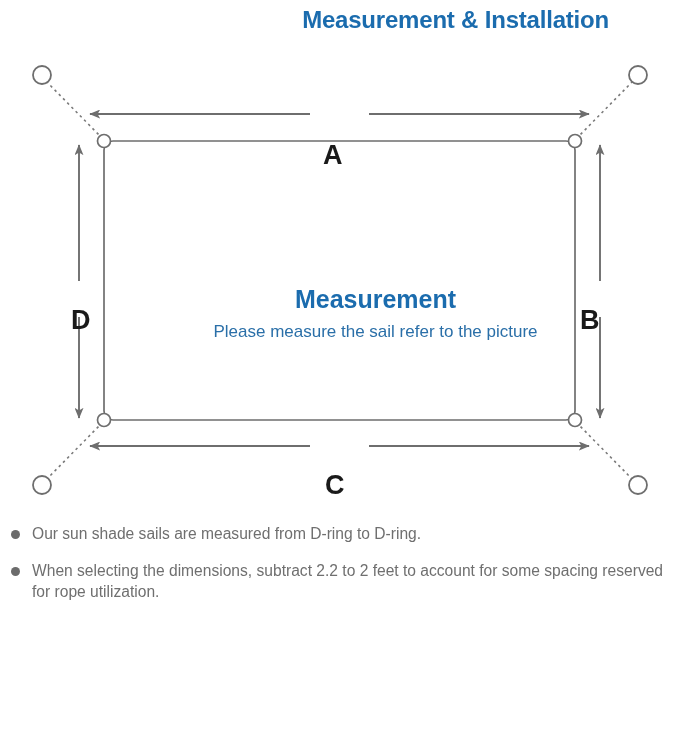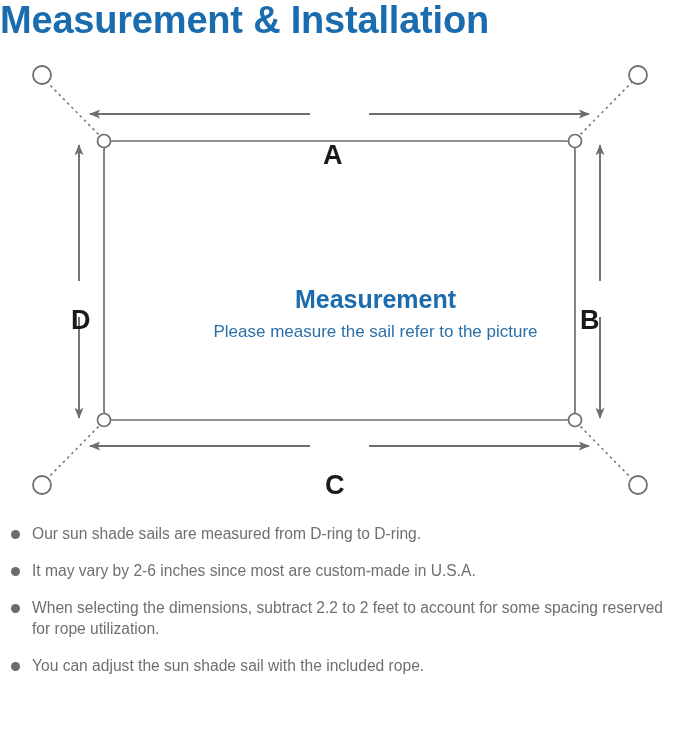--- a/index.html
+++ b/index.html
@@ -13,22 +13,22 @@
     position: relative;
     font-family: "Liberation Sans", sans-serif;
     overflow: hidden;
   }
 
   #page-title {
     position: absolute;
     top: 0px;
     left: 0;
     width: 609px;
-    text-align: left;
-    font-size: 38px;
+    text-align: right;
+    font-size: 24px;
     font-weight: bold;
     color: #1b6cae;
     letter-spacing: -0.2px;
     line-height: 40px;
   }
 
   #diagram-area {
     position: absolute;
     top: 45px;
     left: 0;
@@ -169,23 +169,15 @@
   <div class="dim-label" id="dim-label-d">D</div>
 </div>
 
 <div id="notes-list">
   <div class="note-item">
     <span class="note-bullet"></span>
     <span>Our sun shade sails are measured from D-ring to D-ring.</span>
   </div>
   <div class="note-item">
     <span class="note-bullet"></span>
-    <span>It may vary by 2-6 inches since most are custom-made in U.S.A.</span>
-  </div>
-  <div class="note-item">
-    <span class="note-bullet"></span>
     <span>When selecting the dimensions, subtract 2.2 to 2 feet to account for some spacing reserved for rope utilization.</span>
-  </div>
-  <div class="note-item">
-    <span class="note-bullet"></span>
-    <span>You can adjust the sun shade sail with the included rope.</span>
   </div>
 </div>
 
 </body></html>

